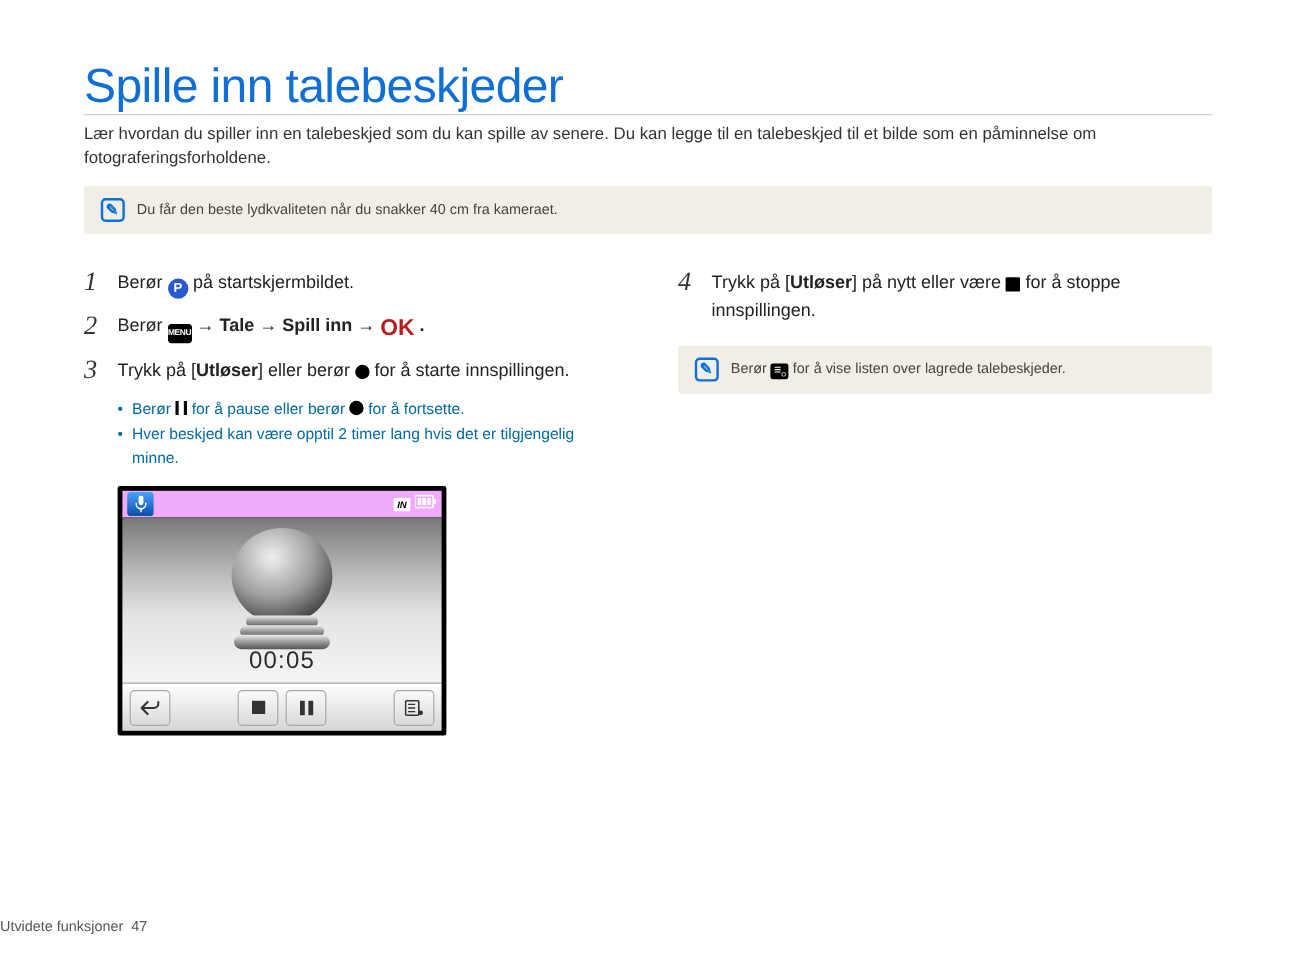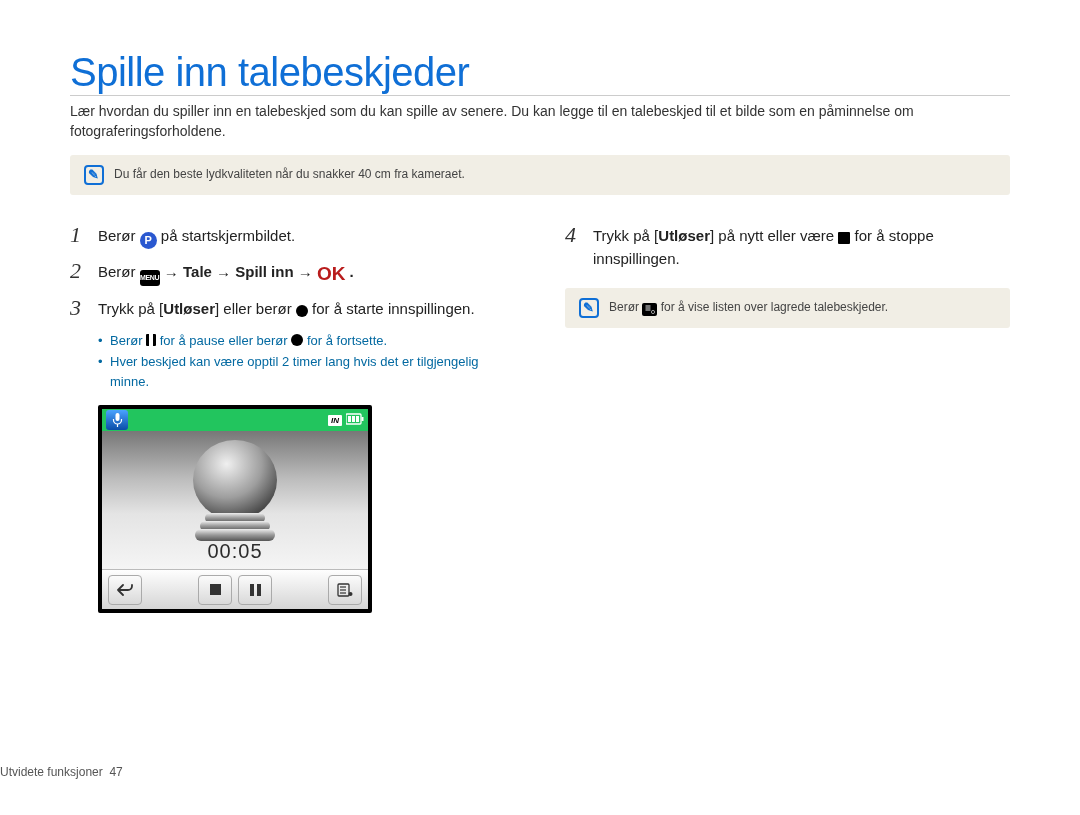--- a/index.html
+++ b/index.html
@@ -174,21 +174,21 @@
     width: 274px;
     border: 2px solid #000;
     border-radius: 2px;
     background: #000;
     margin-top: 14px;
     margin-left: 28px;
     padding: 2px;
   }
   .screen-top {
     height: 22px;
-    background: #22c55e;
+    background: #f0abfc;
     display: flex;
     justify-content: space-between;
     align-items: center;
     padding: 0 4px;
     font-style: italic;
   }
   .mic-badge {
     width: 22px; height: 20px;
     background: linear-gradient(180deg,#4aa3ff,#0a4da8);
     border-radius: 3px;

